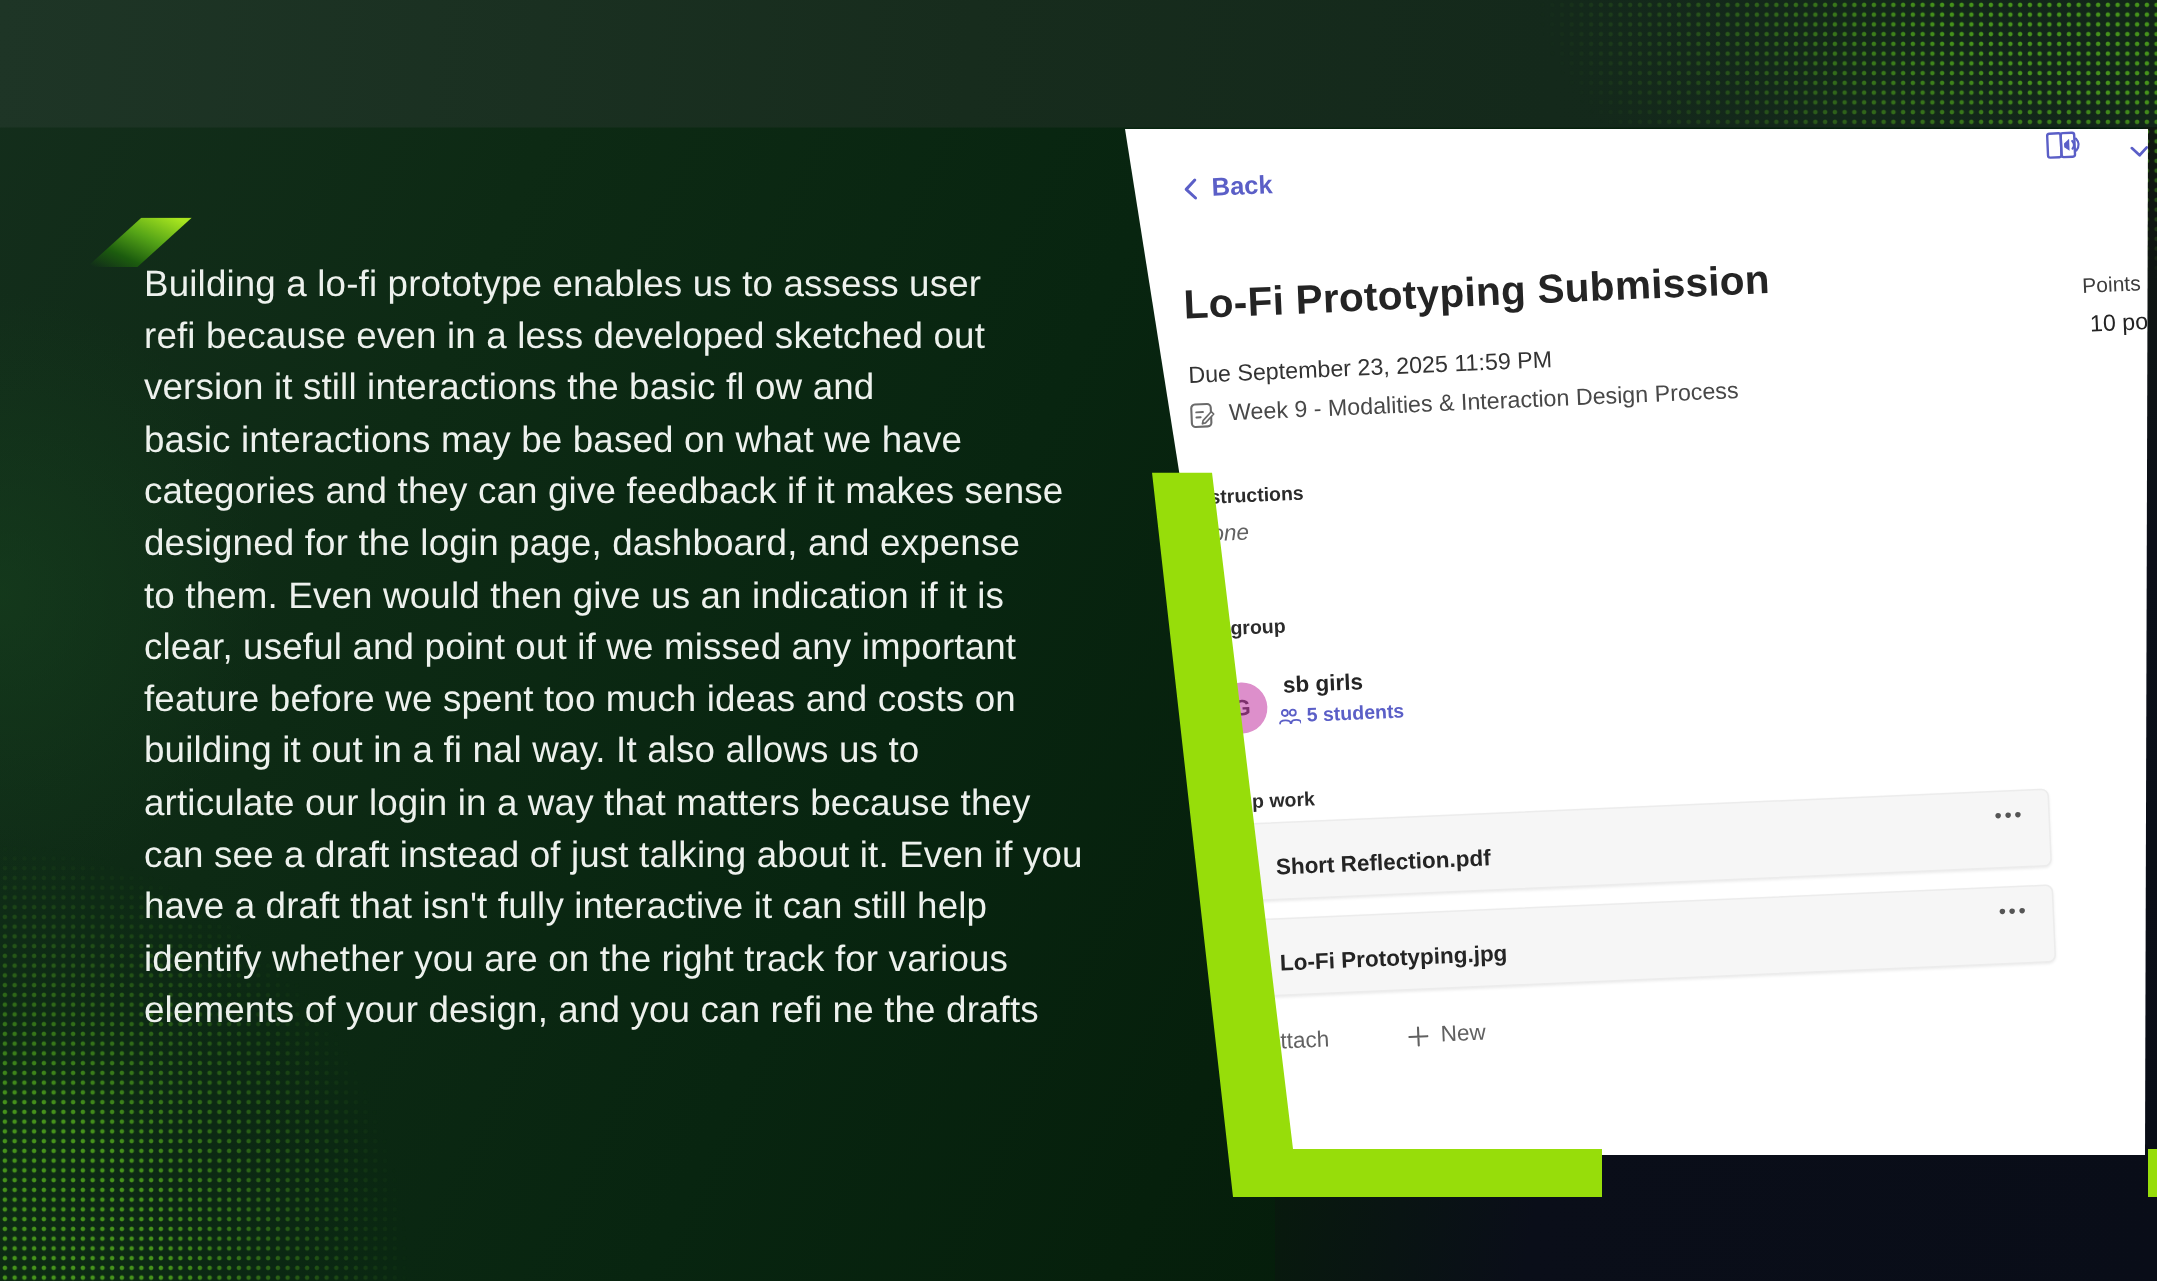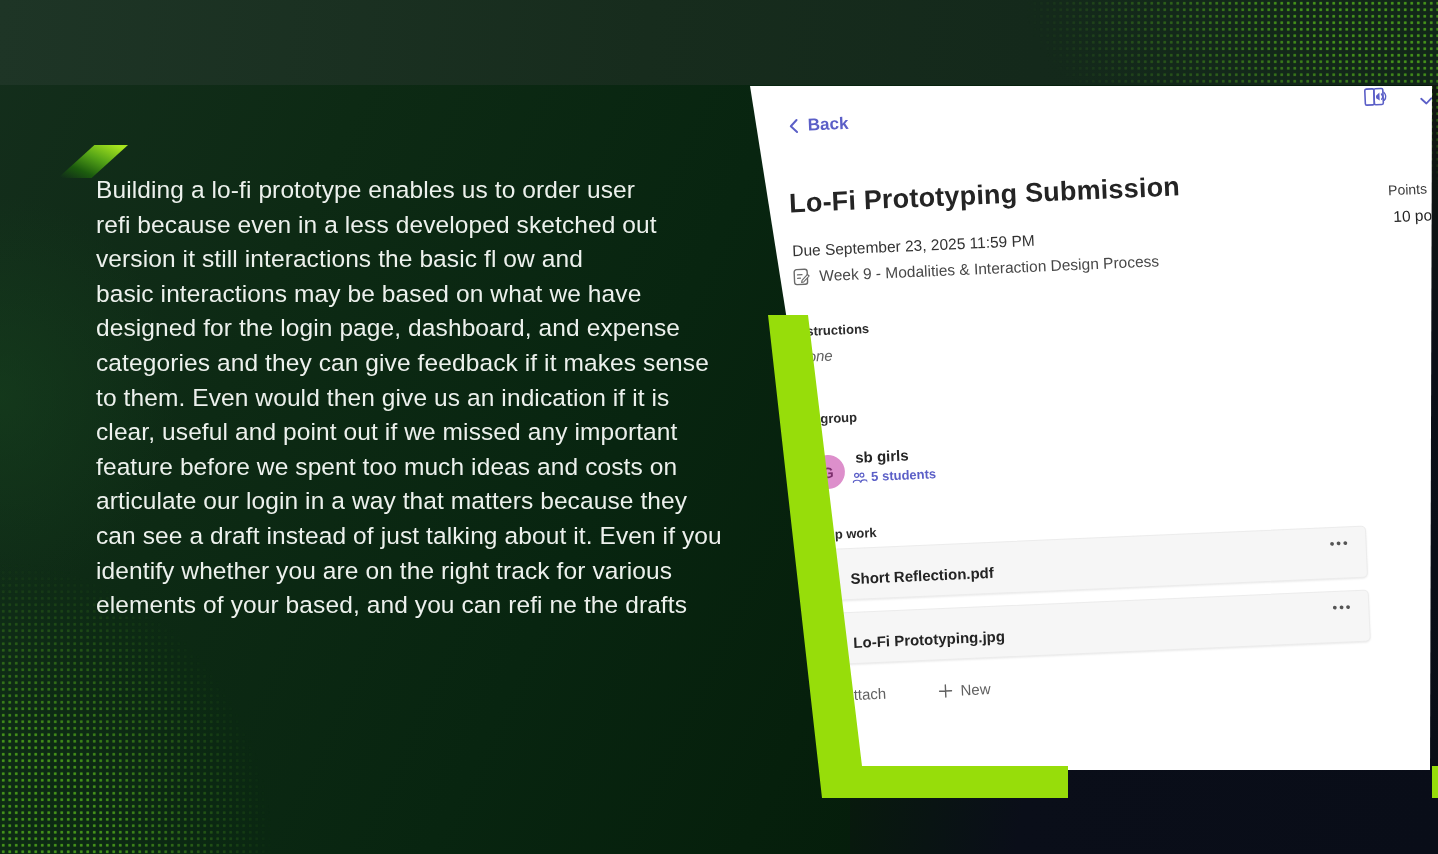--- a/index.html
+++ b/index.html
@@ -80,33 +80,35 @@
 <div class="slide">
   <div class="glow-left"></div>
   <div class="top-band"></div>
   <div class="right-strip"></div>
   <div class="bottom-navy"></div>
   <div class="dots dots-tr"></div>
   <div class="dots dots-bl"></div>
   <div class="accent-parallelogram"></div>
 
   <div class="paragraph">
-    <div>Building a lo-fi prototype enables us to order user</div>
+    <div>Building a lo-fi prototype enables us to assess user</div>
     <div>refi because even in a less developed sketched out</div>
     <div>version it still interactions the basic fl ow and</div>
     <div>basic interactions may be based on what we have</div>
+    <div>categories and they can give feedback if it makes sense</div>
     <div>designed for the login page, dashboard, and expense</div>
-    <div>categories and they can give feedback if it makes sense</div>
     <div>to them. Even would then give us an indication if it is</div>
     <div>clear, useful and point out if we missed any important</div>
     <div>feature before we spent too much ideas and costs on</div>
+    <div>building it out in a fi nal way. It also allows us to</div>
     <div>articulate our login in a way that matters because they</div>
     <div>can see a draft instead of just talking about it. Even if you</div>
+    <div>have a draft that isn't fully interactive it can still help</div>
     <div>identify whether you are on the right track for various</div>
-    <div>elements of your based, and you can refi ne the drafts</div>
+    <div>elements of your design, and you can refi ne the drafts</div>
   </div>
 
   <div class="panel">
     <div class="panel-content">
 
       <div class="abs back">
         <span>
           <svg width="11" height="16" viewBox="0 0 11 16">
               <path d="M9 2 L3 8 L9 14" fill="none" stroke="#5b5fc7" stroke-width="2" stroke-linecap="round" stroke-linejoin="round"></path>
             </svg>

